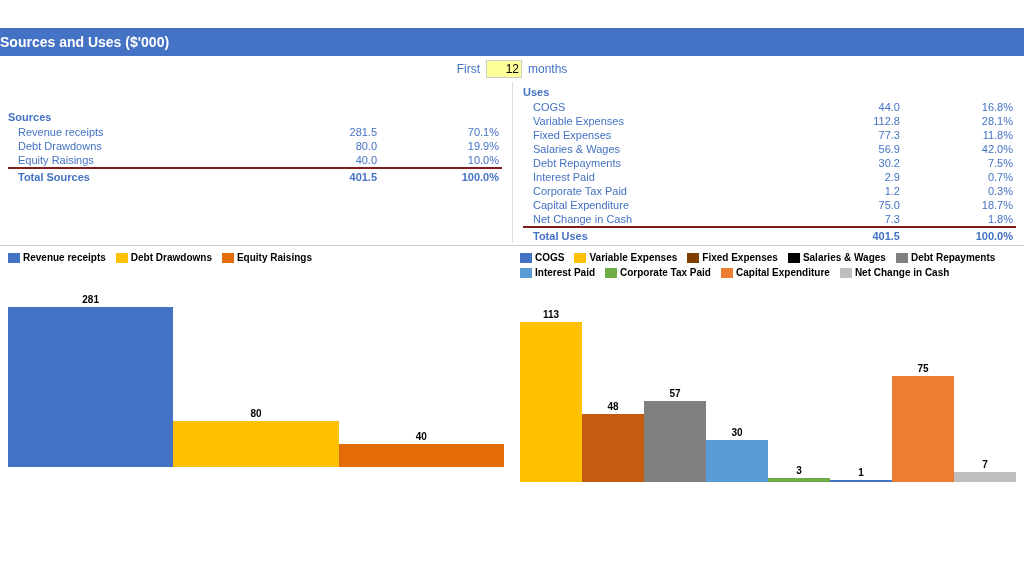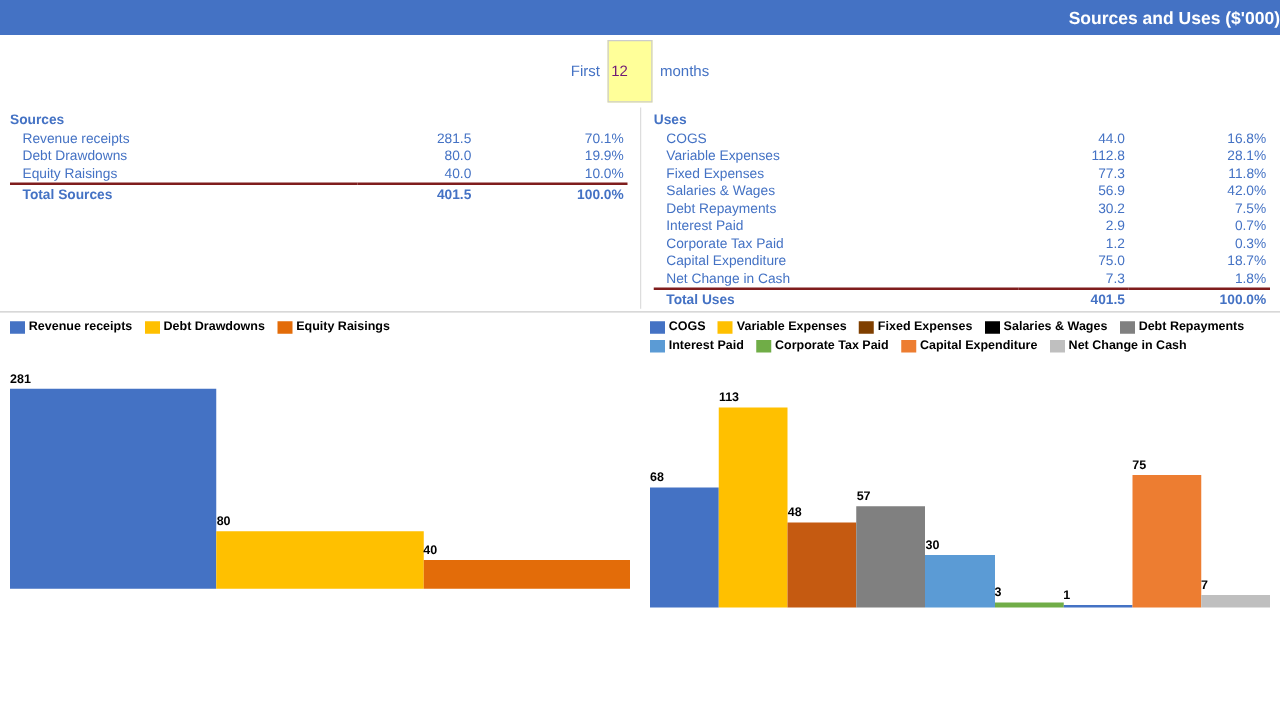--- a/index.html
+++ b/index.html
@@ -7,50 +7,52 @@
       font-family: Arial, sans-serif;
       font-size: 11px;
       background: #fff;
       width: 1024px;
       height: 577px;
       overflow: hidden;
     }
     .header {
       background: #4472C4;
       color: white;
-      text-align: right;
+      text-align: left;
       font-size: 14px;
       font-weight: bold;
       padding: 6px 0;
+      margin-top: 28px;
     }
     .months-row {
       display: flex;
       align-items: center;
       justify-content: center;
       padding: 4px 0;
       gap: 6px;
       font-size: 12px;
       color: #4472C4;
     }
     .months-input {
       border: 1px solid #ccc;
       background: #FFFF99;
       width: 36px;
-      text-align: left;
+      text-align: right;
       font-size: 12px;
-      color: #701a75;
-      padding: 17px 2px;
+      color: #000000;
+      padding: 1px 2px;
     }
     .main-content {
       display: flex;
       padding: 0 8px;
     }
     .left-panel {
       width: 50%;
       padding-right: 10px;
+      margin-top: 25px;
     }
     .right-panel {
       width: 50%;
       padding-left: 10px;
       border-left: 1px solid #ddd;
     }
     .section-title {
       color: #4472C4;
       font-weight: bold;
       font-size: 11px;
@@ -116,20 +118,21 @@
       display: flex;
       align-items: flex-end;
       height: 200px;
       gap: 0;
       position: relative;
       padding-bottom: 0;
     }
     .bar-group {
       display: flex;
       flex-direction: column;
+      align-items: center;
       justify-content: flex-end;
       position: relative;
       flex: 1;
     }
     .bar-label-top {
       font-size: 10px;
       font-weight: bold;
       margin-bottom: 2px;
     }
     .bar {
@@ -314,24 +317,20 @@
           <span class="legend-color" style="background:#ED7D31"></span>
           <span>Capital Expenditure</span>
         </div>
         <div class="legend-item">
           <span class="legend-color" style="background:#BFBFBF"></span>
           <span>Net Change in Cash</span>
         </div>
       </div>
     <div class="bar-chart" id="right-bar-chart">
         <div class="bar-group">
-    <span class="bar-label-top">68</span>
-    <div class="bar" style="height:96px;background:#4472C4;"></div>
-  </div>
-        <div class="bar-group">
     <span class="bar-label-top">113</span>
     <div class="bar" style="height:160px;background:#FFC000;"></div>
   </div>
         <div class="bar-group">
     <span class="bar-label-top">48</span>
     <div class="bar" style="height:68px;background:#C55A11;"></div>
   </div>
         <div class="bar-group">
     <span class="bar-label-top">57</span>
     <div class="bar" style="height:81px;background:#808080;"></div>

